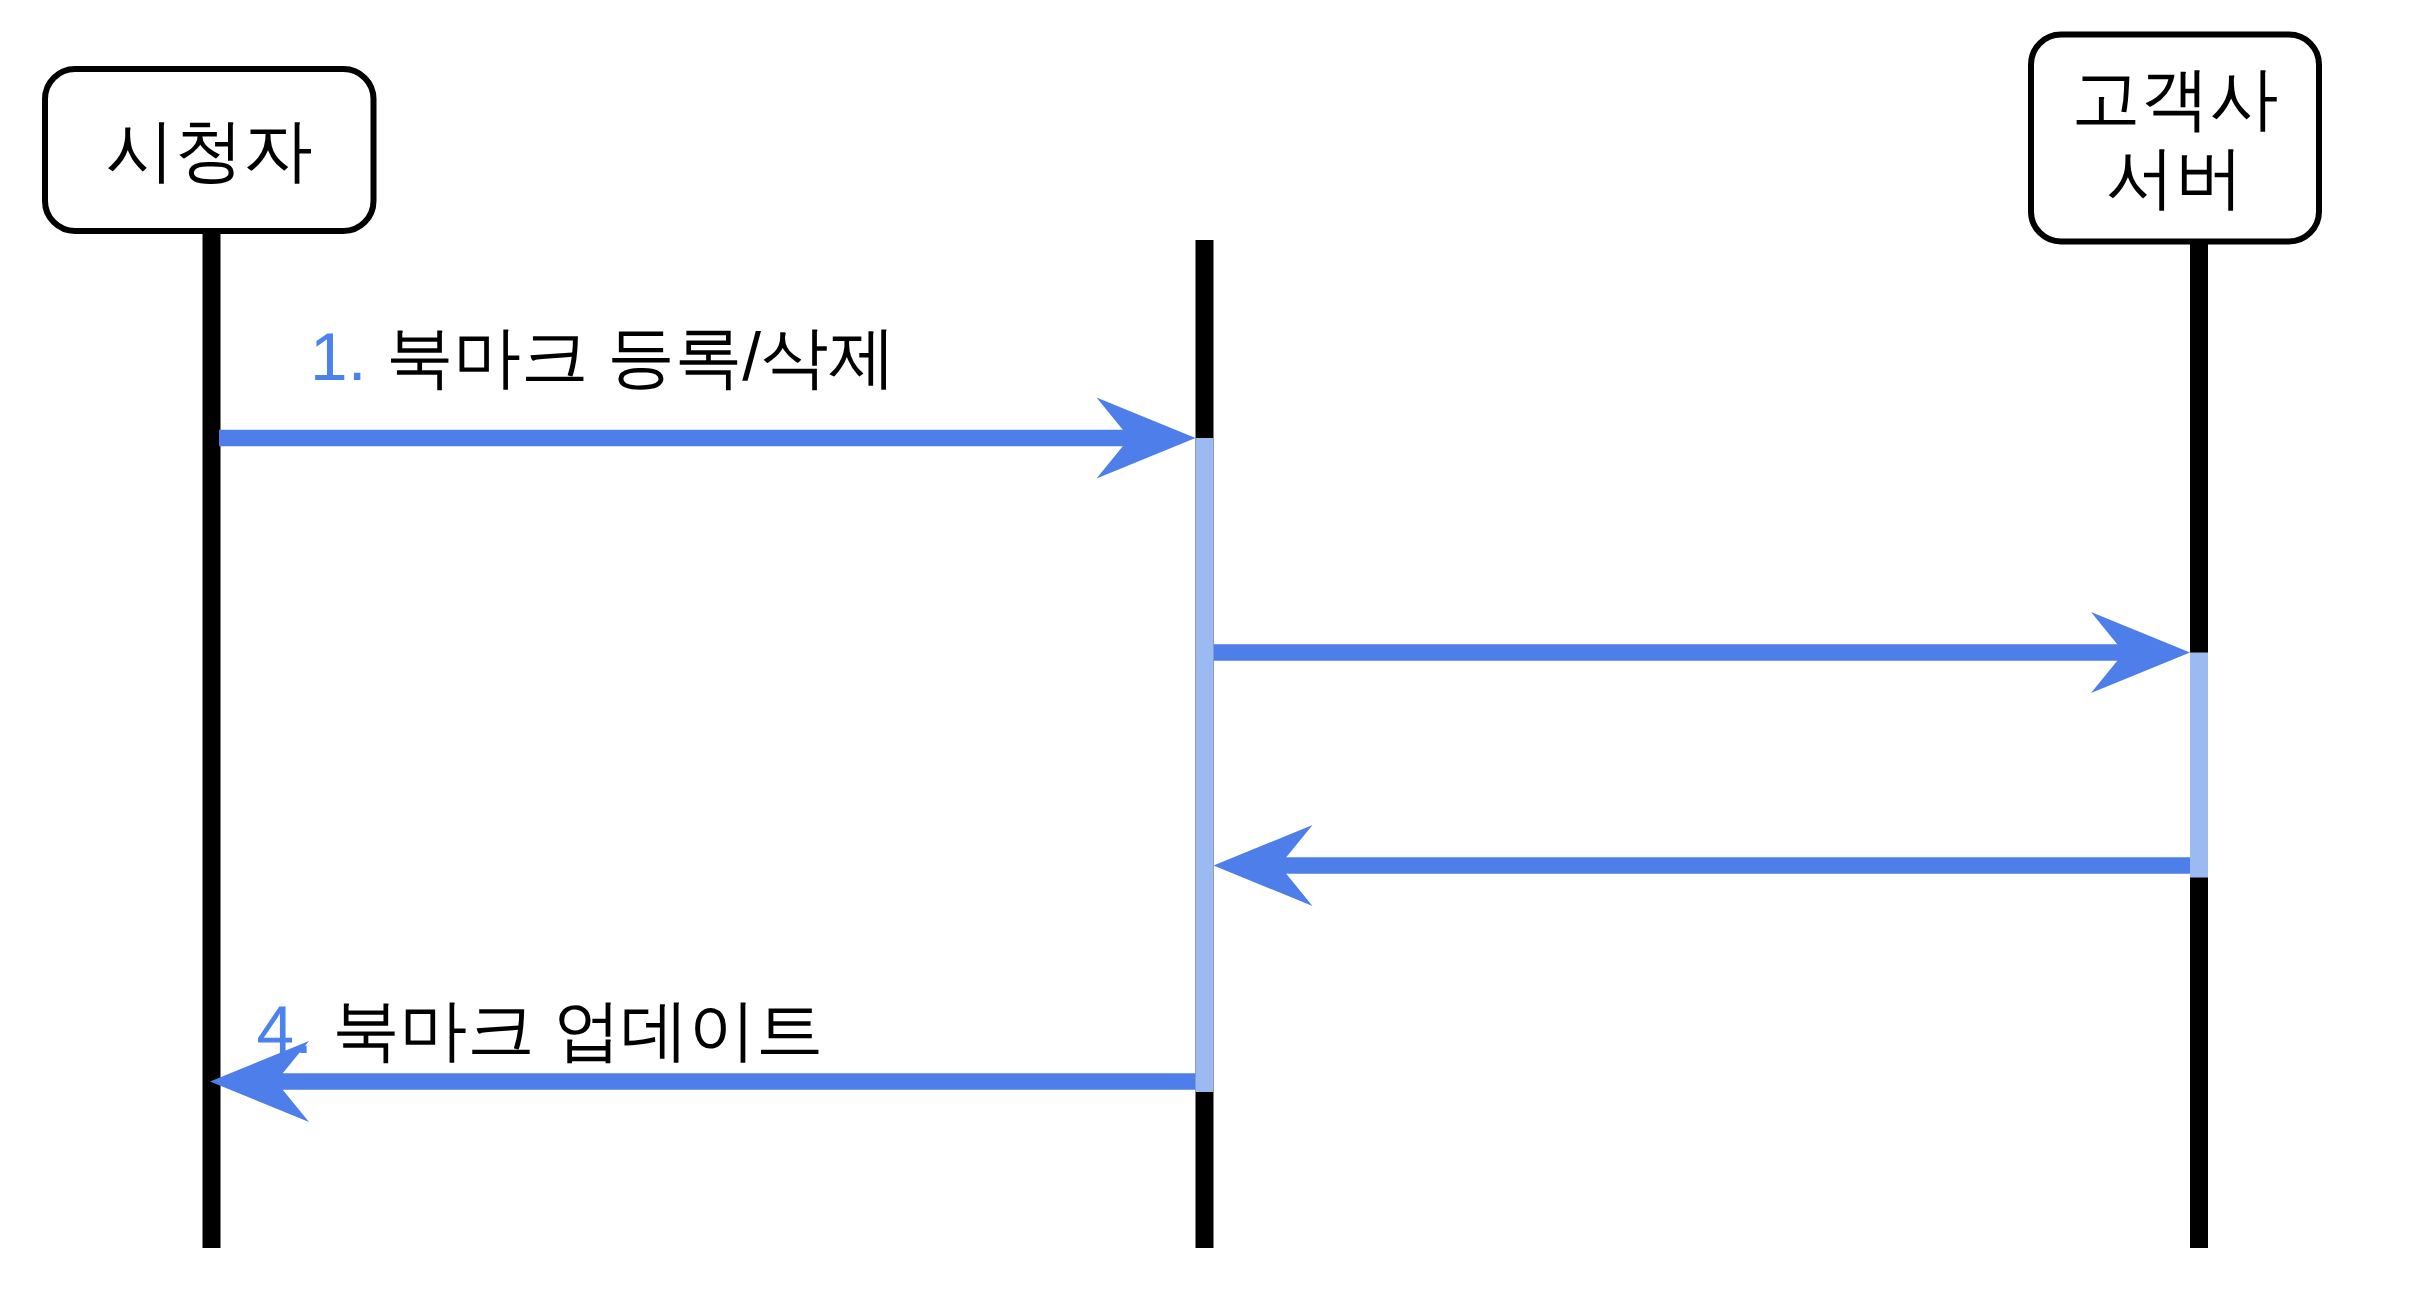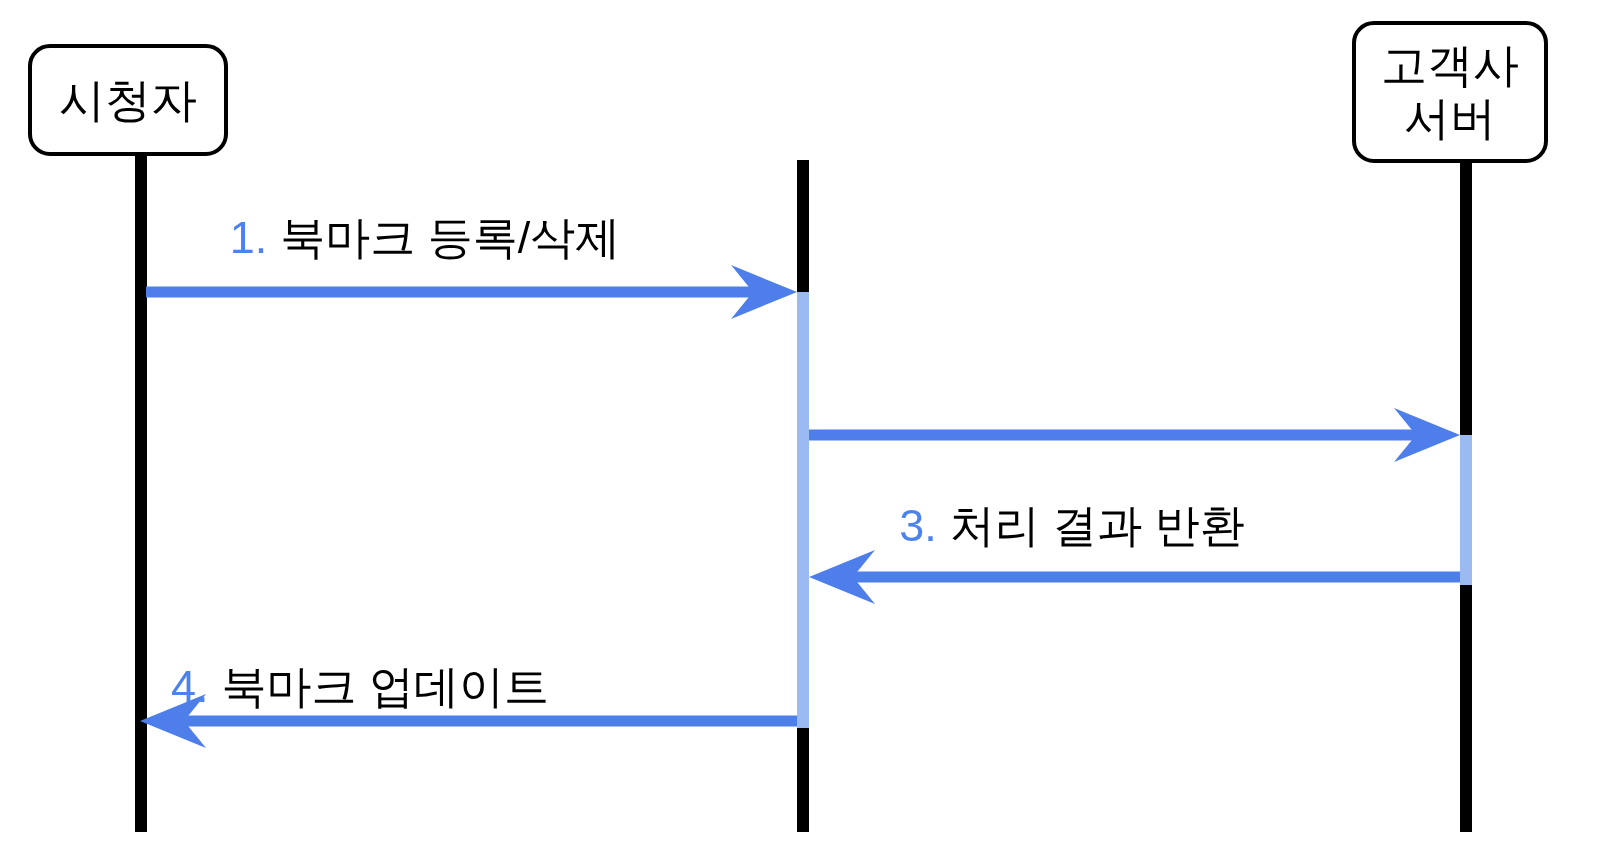--- a/index.html
+++ b/index.html
@@ -26,21 +26,21 @@
     display: flex;
     align-items: center;
     justify-content: center;
     text-align: center;
     font-size: 46px;
     line-height: 1.15;
     color: #000000;
     white-space: pre-line;
     z-index: 5;
   }
-  .actor-viewer   { left: 28px;   top: 44px; width: 200px; height: 112px; }
+  .actor-viewer   { left: 28px;   top: 44px; width: 223px; height: 112px; }
   .actor-player   { left: 683px;  top: 48px; width: 230px; height: 115px; }
   .actor-customer { left: 1352px; top: 21px; width: 196px; height: 142px; }
 
   
   .lifeline {
     position: absolute;
     width: 12px;
     background: var(--lifeline, #000000);
     z-index: 1;
   }
@@ -78,21 +78,21 @@
     transform: translateX(-50%);
     white-space: nowrap;
     font-size: 45px;
     color: #000000;
     z-index: 4;
   }
   .msg-num {
     color: var(--number, #4c82ee);
     margin-right: 13px;
   }
-  .label-1 { left: 425px;  top: 208px; }
+  .label-1 { left: 402px;  top: 208px; }
   .label-2 { left: 1057px; top: 351px; }
   .label-3 { left: 1072px; top: 496px; }
   .label-4 { left: 360px;  top: 641px; margin-top: 16px; }
 </style>
 </head>
 <body>
 
 <div class="stage">
 
   <div class="actor-box actor-viewer">
@@ -125,20 +125,17 @@
     </g>
     <g>
       <line class="msg-line" x1="797" y1="721" x2="182" y2="721"></line>
       <polygon class="msg-head" points="140,721 206,694 184,721 206,748"></polygon>
     </g>
   </svg>
 
   <div class="msg-label label-1">
     <span class="msg-num">1.</span><span class="msg-text">북마크 등록/삭제</span>
   </div>
-  <div class="msg-label label-3">
-    <span class="msg-num">3.</span><span class="msg-text">처리 결과 반환</span>
-  </div>
   <div class="msg-label label-4">
     <span class="msg-num">4.</span><span class="msg-text">북마크 업데이트</span>
   </div>
 
 </div>
 
 </body></html>

